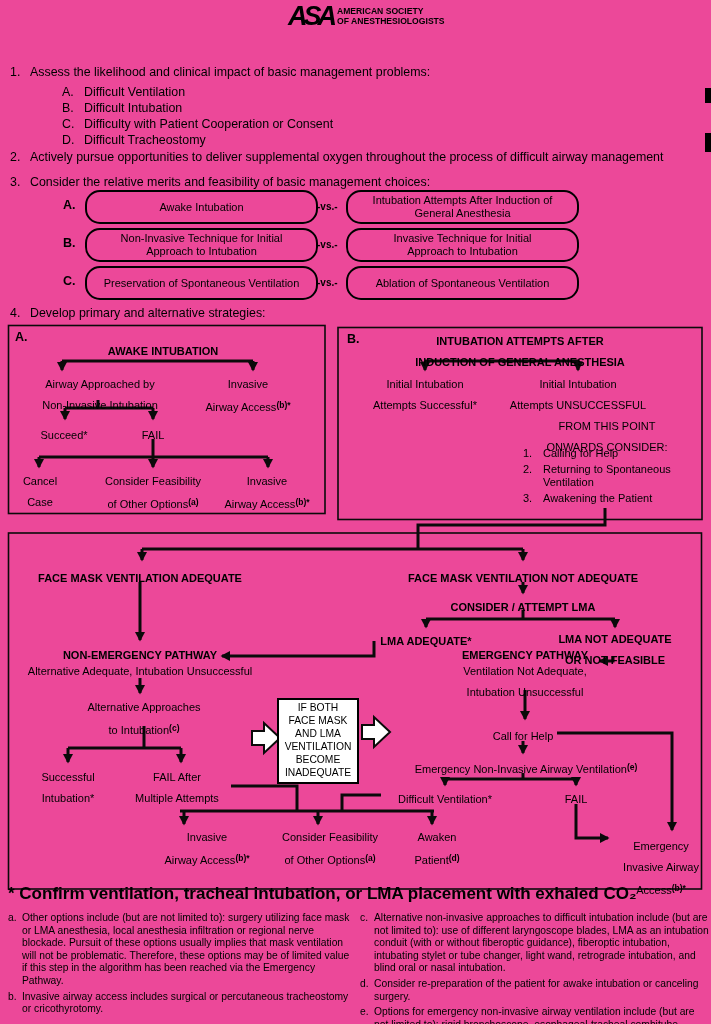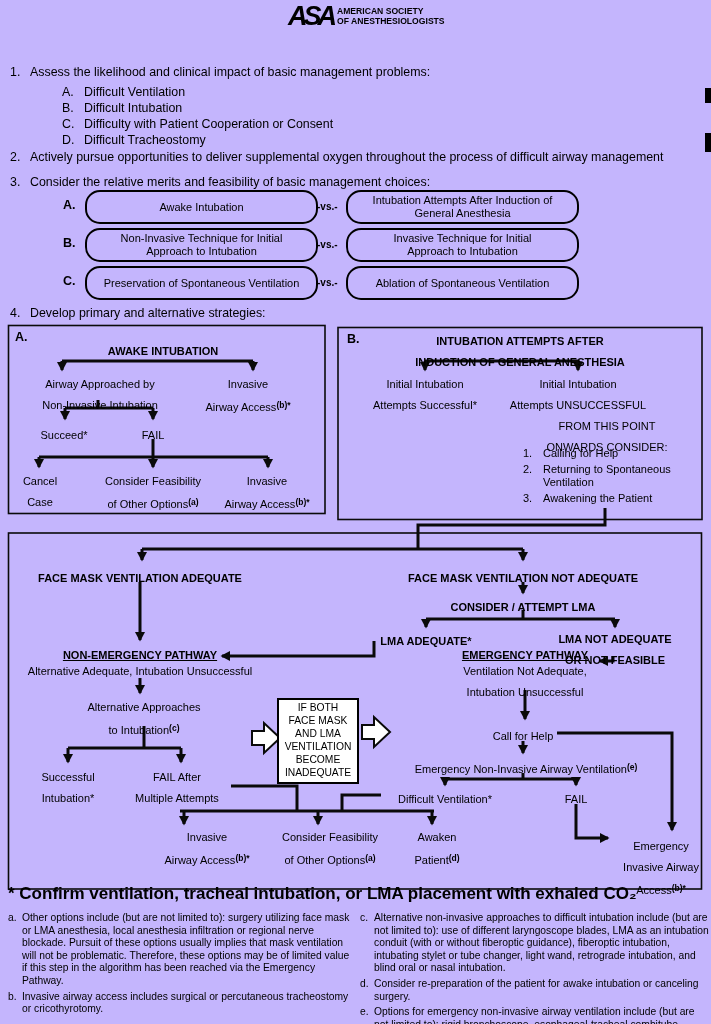--- a/index.html
+++ b/index.html
@@ -1,22 +1,22 @@
 <!DOCTYPE html>
 <html><head>
 <meta charset="utf-8">
 <style>
   html,body{margin:0;padding:0;background:#e8e8e8;}
-  #page{position:relative;width:711px;height:1024px;background:#c4b5fd;overflow:hidden;
+  #page{position:relative;width:711px;height:1024px;background:#ec4899;overflow:hidden;
         font-family:"Liberation Sans", sans-serif;color:#000;}
   #wires{position:absolute;left:0;top:0;z-index:0;}
   .node{position:absolute;transform:translateX(-50%);text-align:center;
         font-size:11px;line-height:21px;white-space:nowrap;z-index:1;}
   .b{font-weight:bold;}
-  .u{text-decoration:underline;}
+  .u{}
   .boxlabel{position:absolute;font-weight:bold;font-size:12.5px;z-index:1;}
   .irow{position:absolute;display:flex;font-size:12.4px;white-space:nowrap;z-index:1;}
   .in{width:20px;flex:none;}
   .inl{width:22px;flex:none;}
   .vsbox{position:absolute;border:2px solid #000;border-radius:15px;width:229px;height:30px;
          display:flex;align-items:center;justify-content:center;text-align:center;
          font-size:11px;line-height:13px;z-index:1;}
   .vslabel{position:absolute;font-weight:bold;font-size:10px;z-index:1;}
   .condbox{position:absolute;left:277px;top:698px;width:78px;height:81px;border:2px solid #000;
            text-align:center;font-size:10.3px;line-height:13px;padding-top:1px;z-index:1;background:#fff;}

